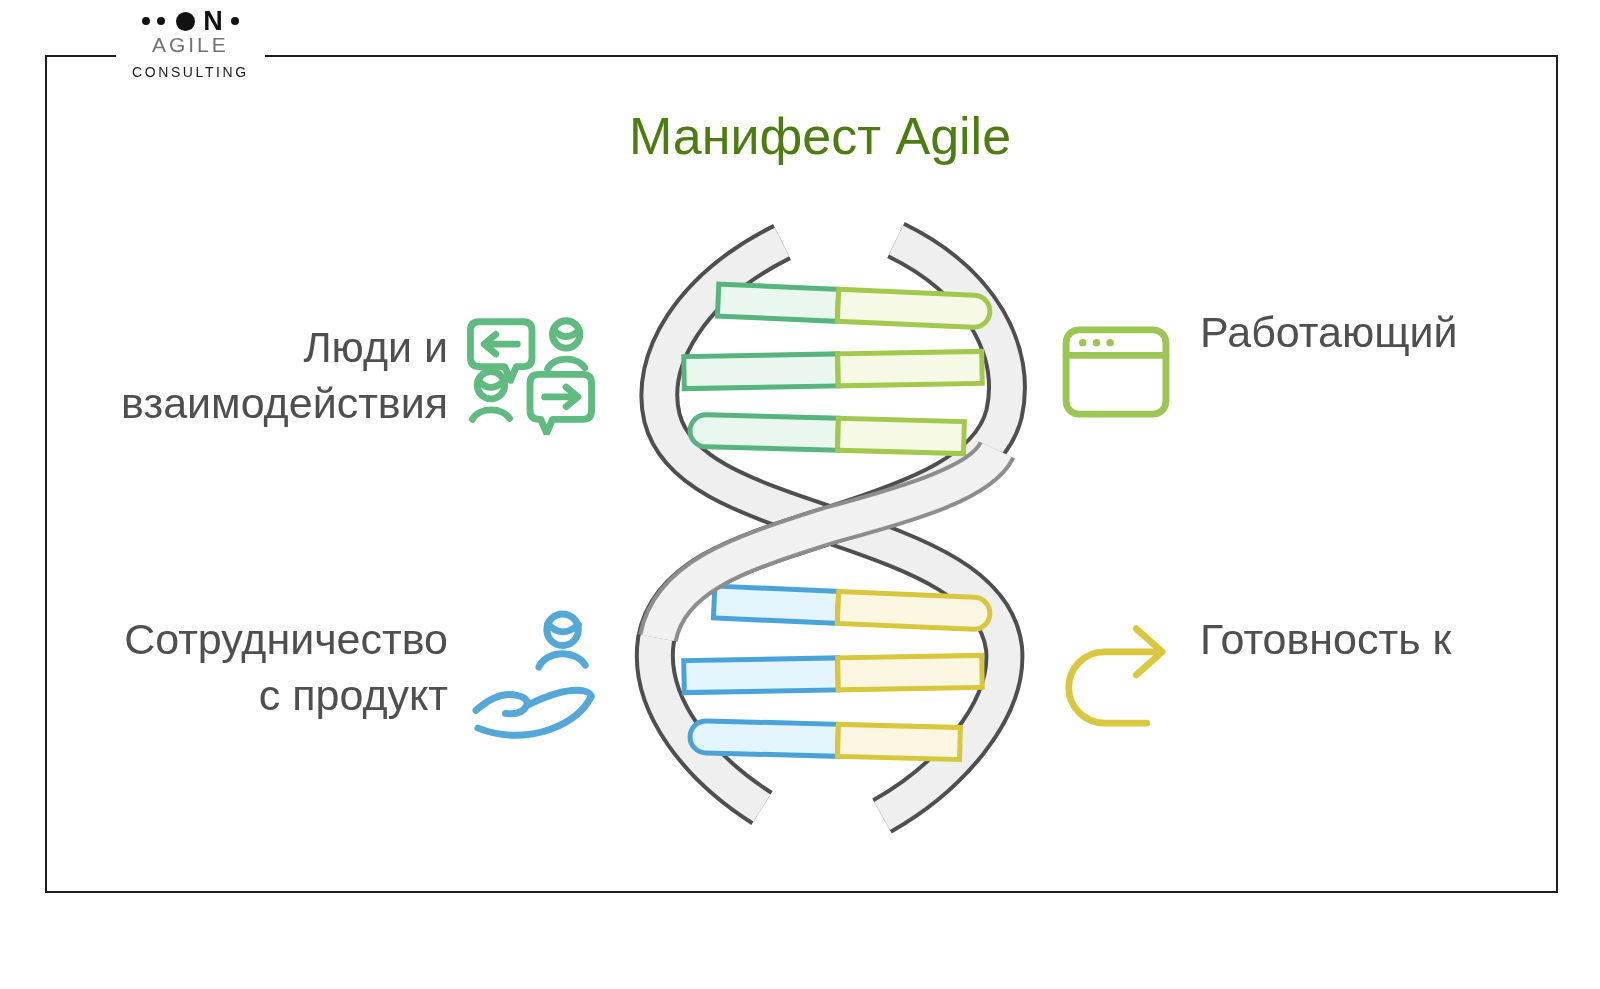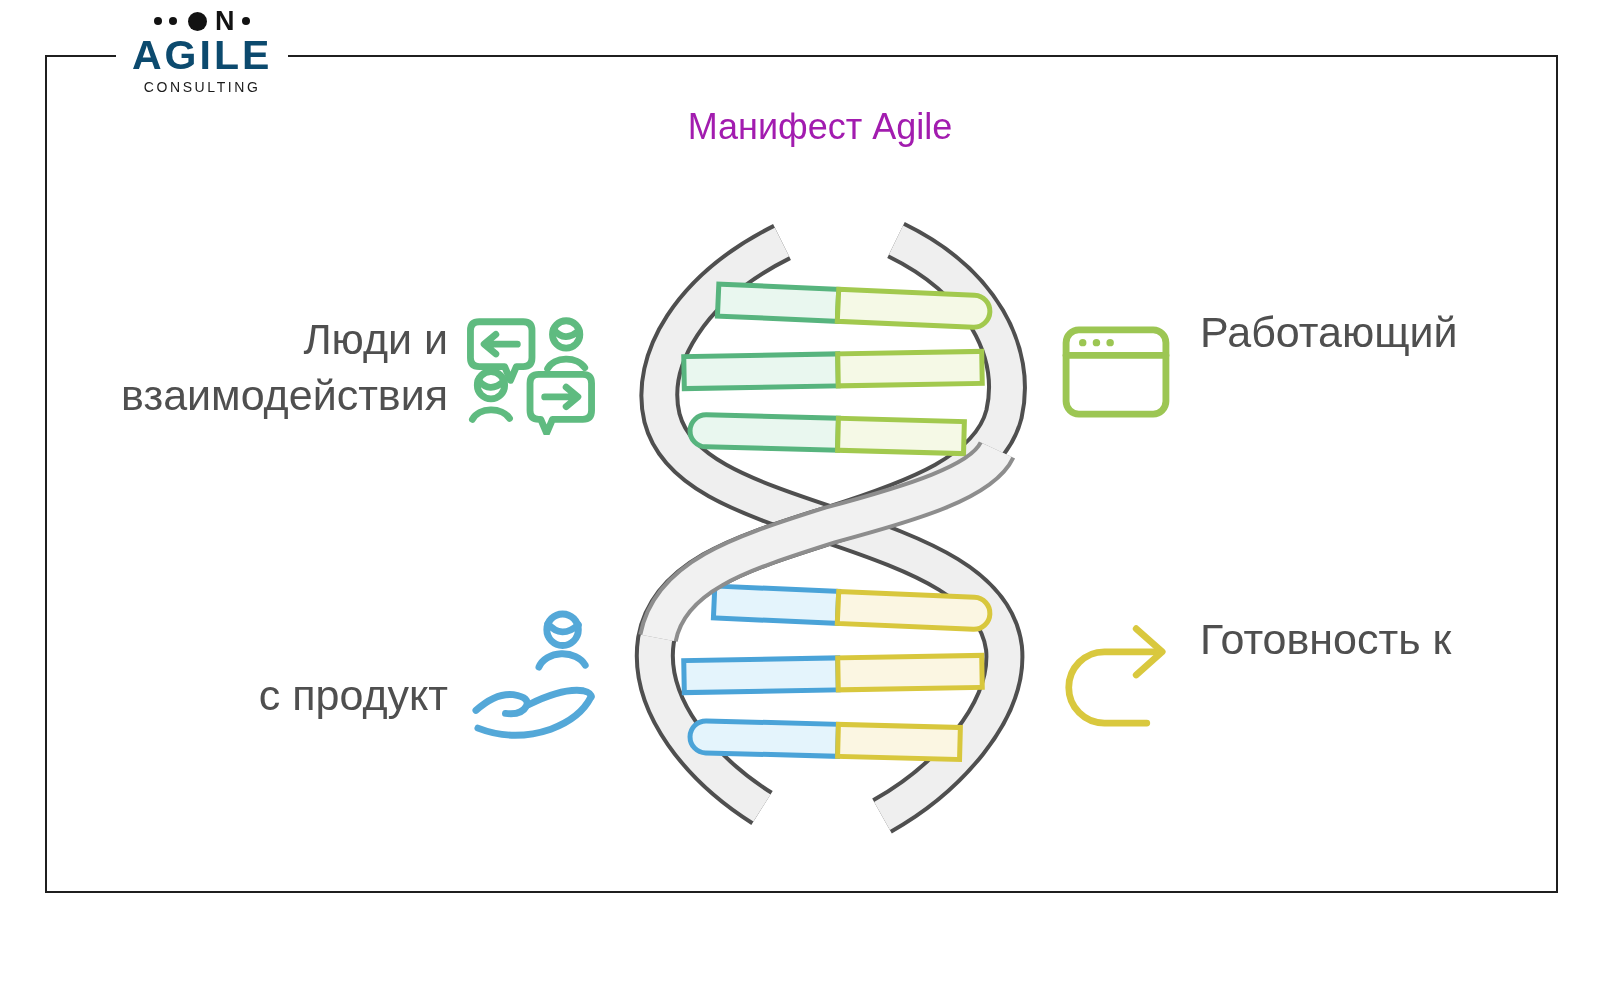--- a/index.html
+++ b/index.html
@@ -14,31 +14,31 @@
   }
   
   .logo{
     position:absolute;left:116px;top:4px;background:#ffffff;
     padding:4px 16px 2px 16px;z-index:5;display:flex;flex-direction:column;align-items:center;
   }
   .logo-dots{display:flex;align-items:center;gap:7px;height:26px;}
   .dot-s{width:8px;height:8px;border-radius:50%;background:#121212;}
   .dot-b{width:19px;height:19px;border-radius:50%;background:#121212;margin-left:4px;}
   .logo-n{font-weight:800;font-size:27px;color:#121212;line-height:1;margin:0 1px;}
-  .logo-name{font-weight:700;font-size:41px;letter-spacing:3px;color:#0c4a6e;line-height:1.05;}
-  .logo-sub{font-size:14px;letter-spacing:2.6px;color:#1a1a1a;margin-top:2px;}
+  .logo-name{font-weight:400;font-size:21px;letter-spacing:3px;color:#737373;line-height:1.05;}
+  .logo-sub{font-size:14px;letter-spacing:2.6px;color:#1a1a1a;margin-top:8px;}
   
   .title{
     position:absolute;left:520px;top:106px;width:600px;text-align:center;
-    font-size:36px;color:#a21caf;
+    font-size:52px;color:#4d7c0f;
   }
   
   .qlabel{position:absolute;font-size:43px;color:#4f4f4f;line-height:1.3;}
   .qlabel.left{text-align:right;}
-  .q1{right:1152px;top:312px;}
+  .q1{right:1152px;top:320px;}
   .q2{left:1200px;top:305px;}
   .q3{right:1152px;top:612px;}
   .q4{left:1200px;top:612px;}
   .qicon{position:absolute;}
   .icon-chat{left:466px;top:310px;}
   .icon-browser{left:1062px;top:326px;}
   .icon-hand{left:472px;top:604px;}
   .icon-arrow{left:1062px;top:614px;}
   .dna{position:absolute;left:610px;top:220px;}
 </style>
@@ -62,21 +62,21 @@
 <div class="title">Манифест Agile</div>
 
 <div class="qlabel left q1">
   <span>Люди и</span><br>
   <span>взаимодействия</span>
 </div>
 <div class="qlabel q2">
   <span>Работающий</span><br>
 </div>
 <div class="qlabel left q3">
-  <br>
+  <span>Сотрудничество</span><br>
   <span>с продукт</span>
 </div>
 <div class="qlabel q4">
   <span>Готовность к</span><br>
 </div>
 
 <div class="qicon icon-chat">
   <svg width="130" height="125" viewBox="0 0 132 128" fill="none" stroke="#5fbb80" stroke-width="7" stroke-linecap="round" stroke-linejoin="round">
     <path d="M 13,12 H 58 Q 67,12 67,21 V 49 Q 67,58 58,58 H 51 L 45,72 L 39,58 H 13 Q 4,58 4,49 V 21 Q 4,12 13,12 Z"></path>
     <path d="M 52,35 H 20 M 30,25 L 18,35 L 30,45"></path>

